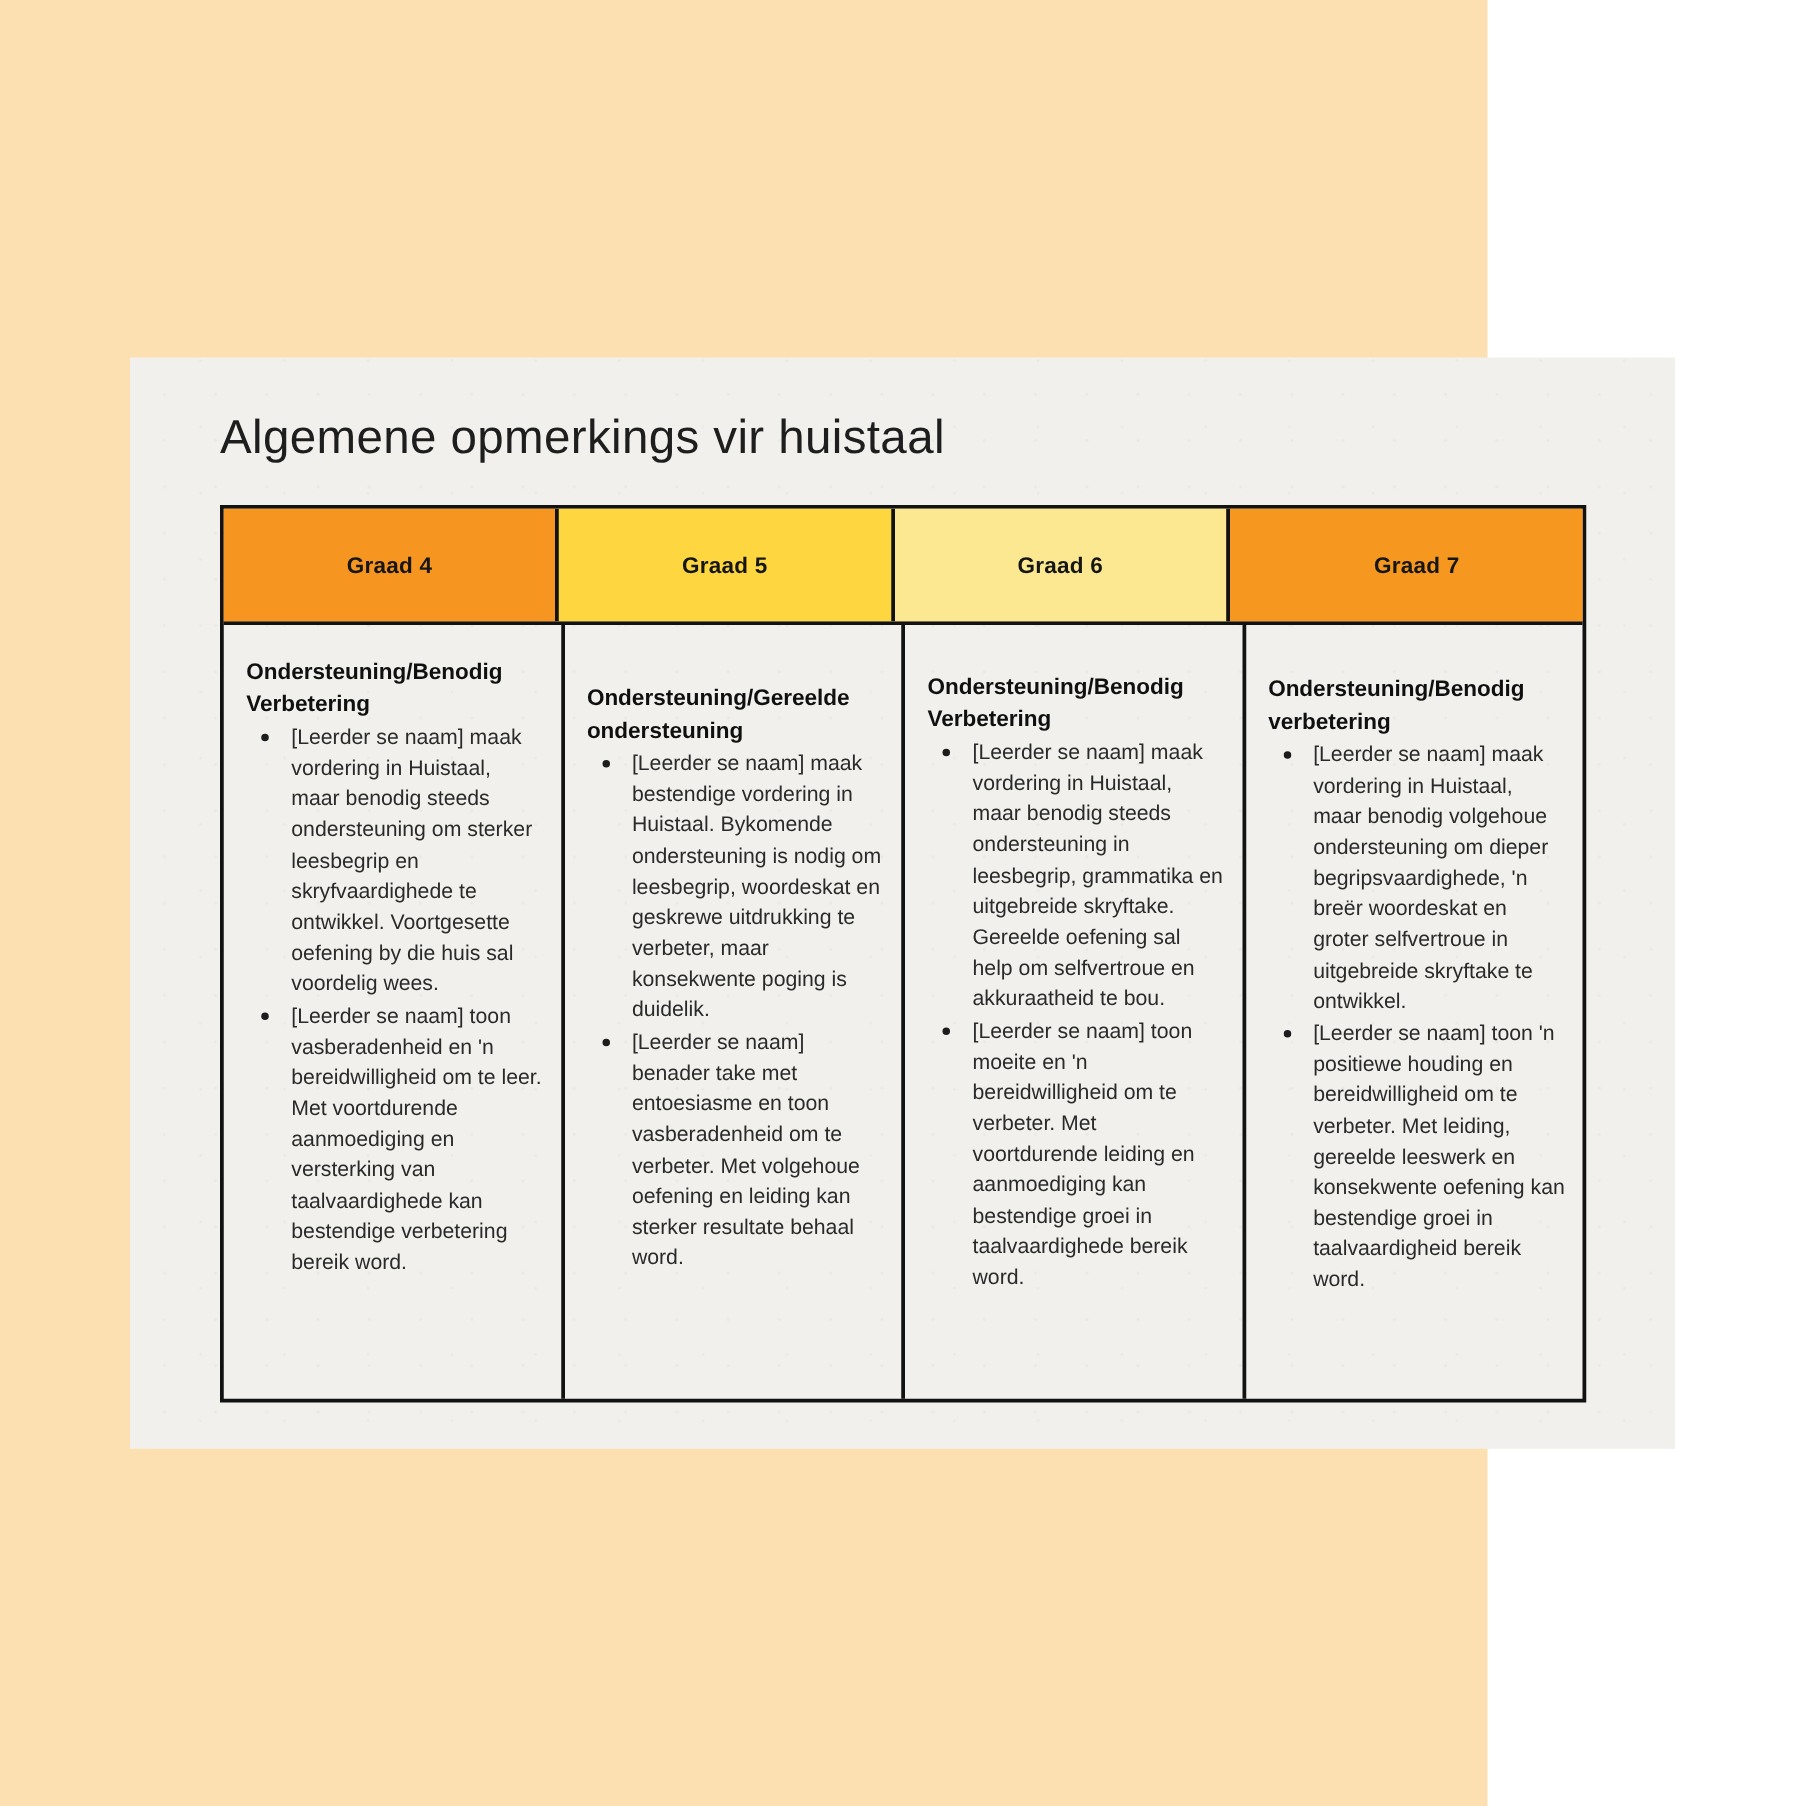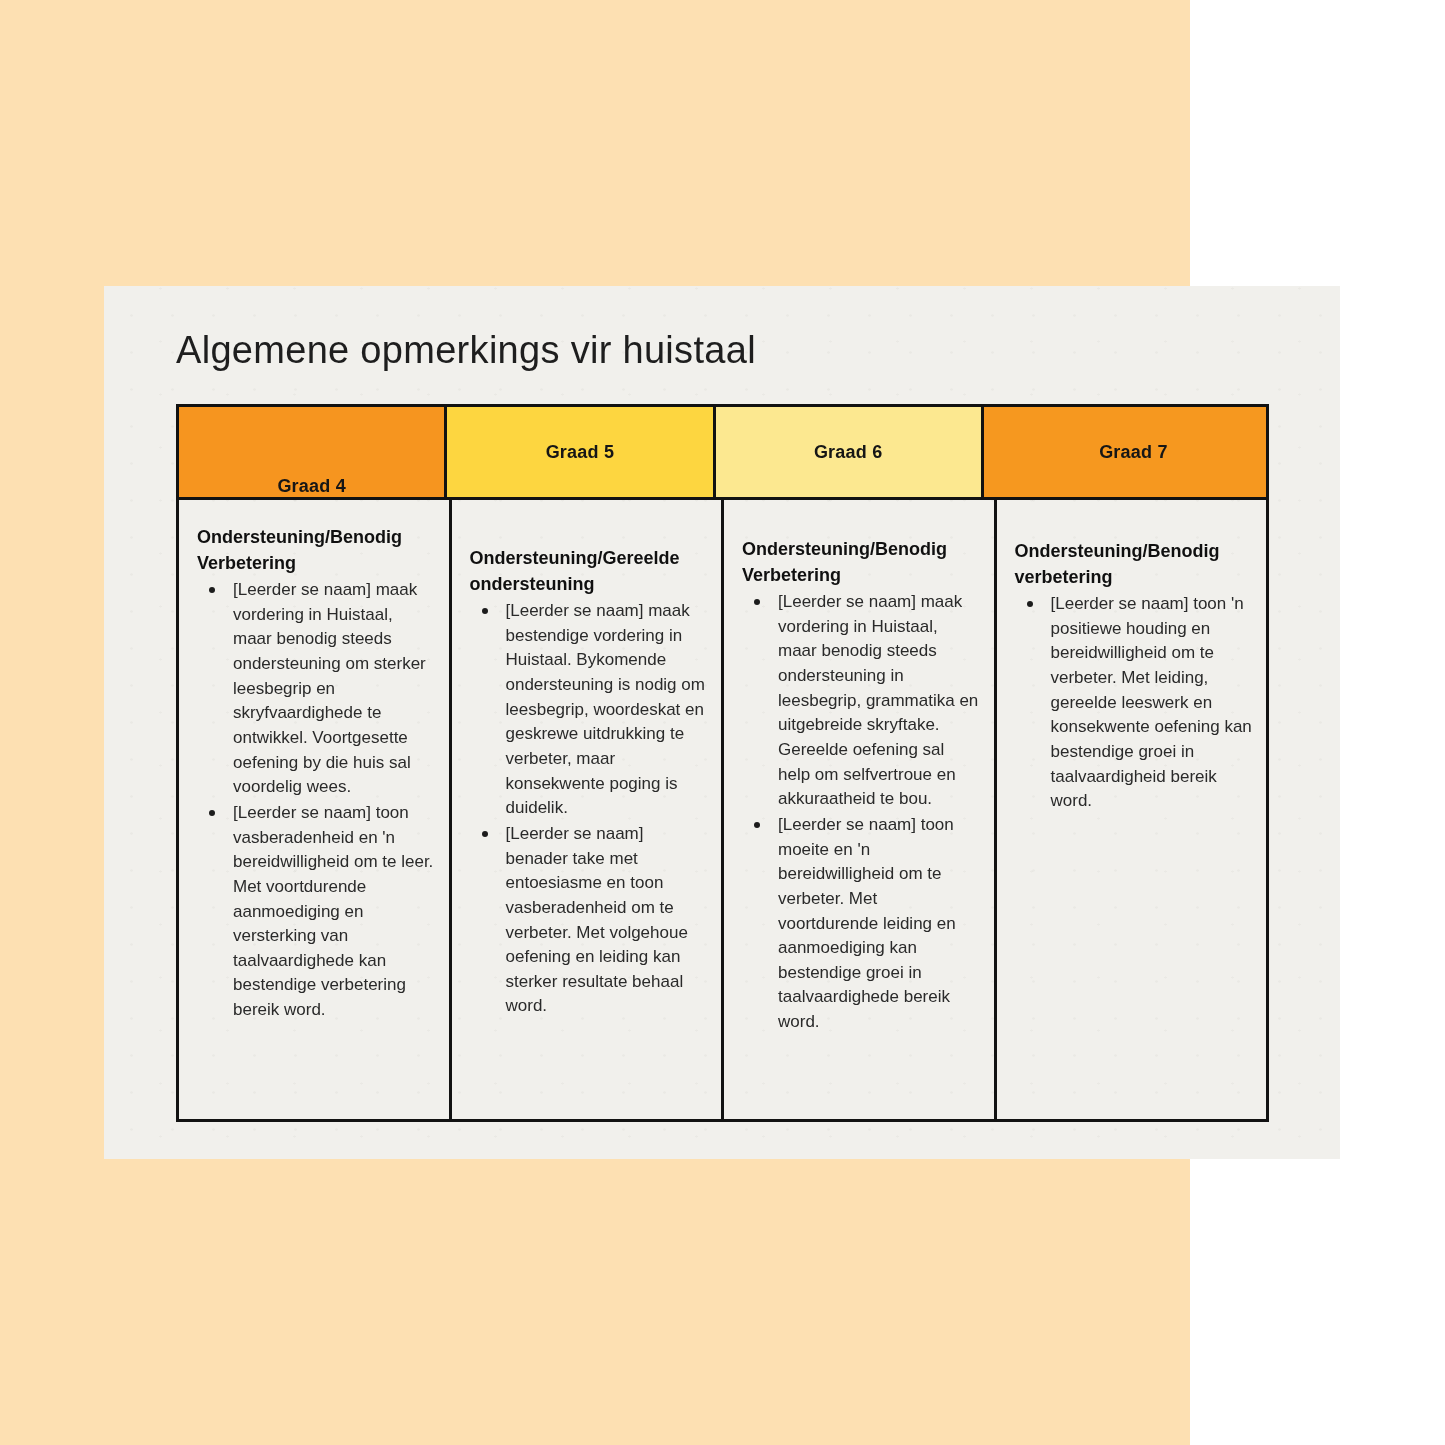--- a/index.html
+++ b/index.html
@@ -116,21 +116,21 @@
 </head>
 <body>
 
 <div class="canvas" data-bg="colors.canvas_bg" style="background-color: rgb(253, 224, 178);">
   <div class="paper" data-bg="colors.paper_bg" style="background-color: rgb(241, 240, 236);">
     <h1 class="title">Algemene opmerkings vir huistaal</h1>
 
     <div class="grades-table">
 
       <div class="header-row">
-        <div class="header-cell" data-bg="table.columns.0.header_bg" style="background-color: rgb(246, 149, 31); align-items: flex-end;">
+        <div class="header-cell" data-bg="table.columns.0.header_bg" style="background-color: rgb(246, 149, 31);">
           <span class="header-label">Graad 4</span>
         </div>
         <div class="header-cell" data-bg="table.columns.1.header_bg" style="background-color: rgb(253, 214, 64); text-align: center;">
           <span class="header-label">Graad 5</span>
         </div>
         <div class="header-cell" data-bg="table.columns.2.header_bg" style="background-color: rgb(252, 232, 144);">
           <span class="header-label">Graad 6</span>
         </div>
         <div class="header-cell" data-bg="table.columns.3.header_bg" style="background-color: rgb(246, 152, 31); padding-left: 17px;">
           <span class="header-label">Graad 7</span>
@@ -159,20 +159,21 @@
           <div class="section-title">Ondersteuning/Benodig Verbetering</div>
           <ul class="bullets">
             <li>[Leerder se naam] maak vordering in Huistaal, maar benodig steeds ondersteuning in leesbegrip, grammatika en uitgebreide skryftake. Gereelde oefening sal help om selfvertroue en akkuraatheid te bou.</li>
             <li>[Leerder se naam] toon moeite en 'n bereidwilligheid om te verbeter. Met voortdurende leiding en aanmoediging kan bestendige groei in taalvaardighede bereik word.</li>
           </ul>
         </div>
 
         <div class="body-cell col-3">
           <div class="section-title">Ondersteuning/Benodig verbetering</div>
           <ul class="bullets">
+            <li>[Leerder se naam] maak vordering in Huistaal, maar benodig volgehoue ondersteuning om dieper begripsvaardighede, 'n breër woordeskat en groter selfvertroue in uitgebreide skryftake te ontwikkel.</li>
             <li>[Leerder se naam] toon 'n positiewe houding en bereidwilligheid om te verbeter. Met leiding, gereelde leeswerk en konsekwente oefening kan bestendige groei in taalvaardigheid bereik word.</li>
           </ul>
         </div>
 
       </div>
     </div>
   </div>
 </div>
 
 </body></html>

